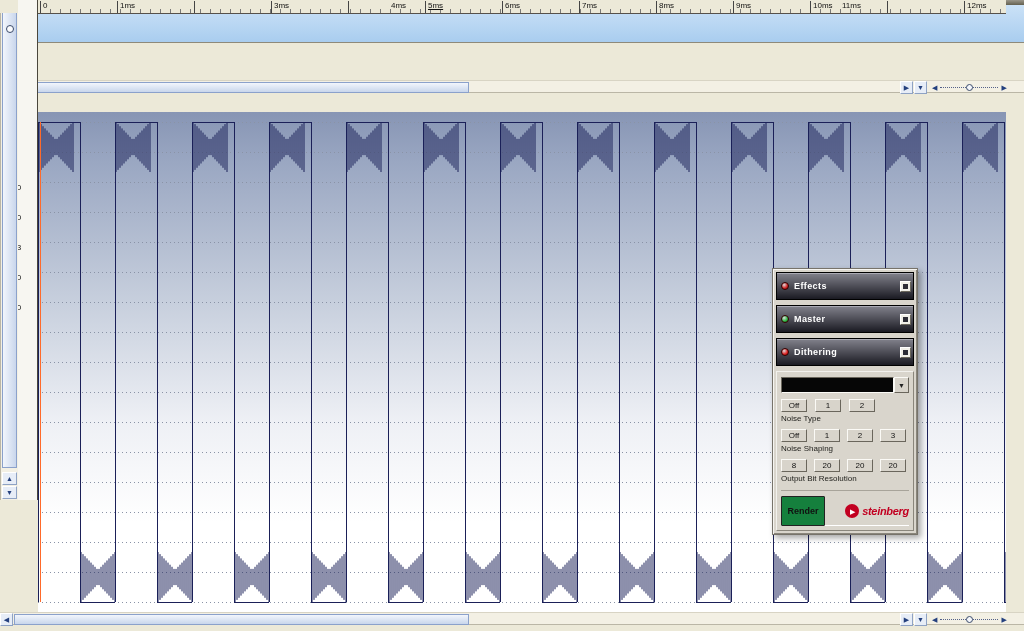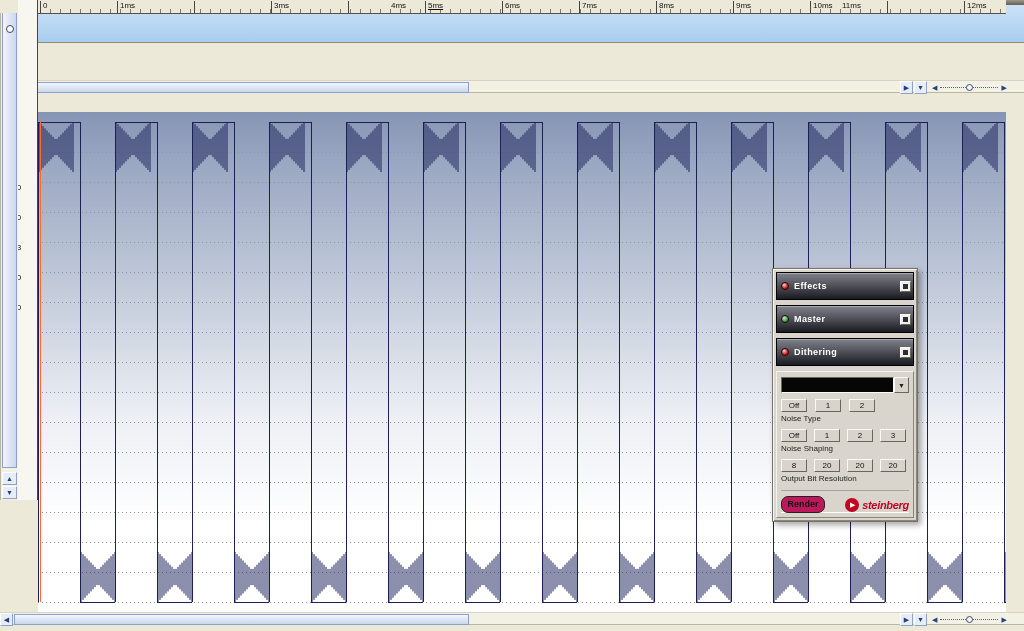--- a/index.html
+++ b/index.html
@@ -89,21 +89,21 @@
     border-color:#fbfaf6 #6a665c #6a665c #fbfaf6;font-size:7px;color:#222;line-height:1;
     display:flex;align-items:center;justify-content:center;}
   .btn-row{display:flex;gap:8px;margin-top:6px;}
   .btn-row.four{gap:7px;}
   .ms-opt{width:26px;height:13px;background:#d8d4cb;border:1px solid;
     border-color:#fbfaf6 #6a665c #6a665c #fbfaf6;font-size:8px;color:#111;
     font-family:"Liberation Sans",sans-serif;line-height:1;}
   .ms-label{margin-top:2px;font-size:8px;color:#22221e;}
   .ms-footer{margin-top:7px;padding-top:5px;border-top:1px solid #a8a49a;box-shadow:0 -1px 0 #ffffff inset;
     display:flex;align-items:center;}
-  .render-btn{width:44px;height:17px;background:#be185d;border:1px solid #222;border-radius:7px;
+  .render-btn{width:44px;height:30px;background:#15803d;border:1px solid #222;border-radius:1px;
     font-size:9px;font-weight:bold;color:#111;font-family:"Liberation Sans",sans-serif;line-height:1;}
   .sb-logo{margin-left:auto;display:flex;align-items:center;gap:3px;}
   .sb-circle{width:14px;height:14px;border-radius:50%;display:flex;align-items:center;justify-content:center;
     color:#fff;font-size:7px;line-height:1;padding-left:1px;}
   .sb-text{font-size:11px;font-weight:bold;font-style:italic;letter-spacing:-.3px;}
 </style>
 </head>
 <body>
 
 <div id="app">

